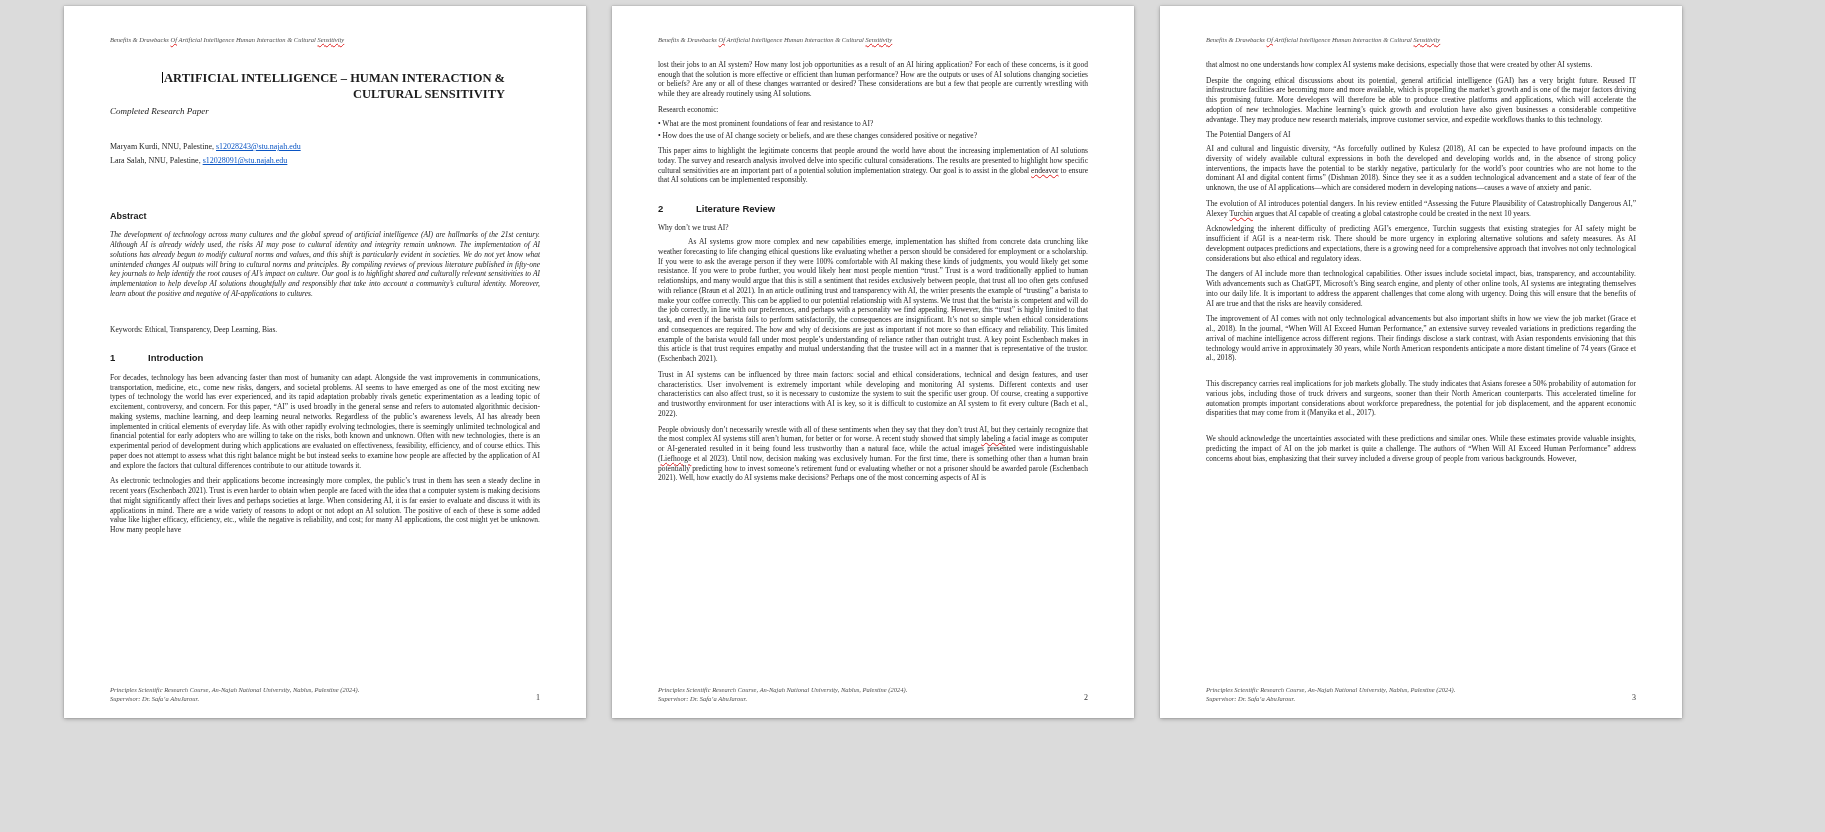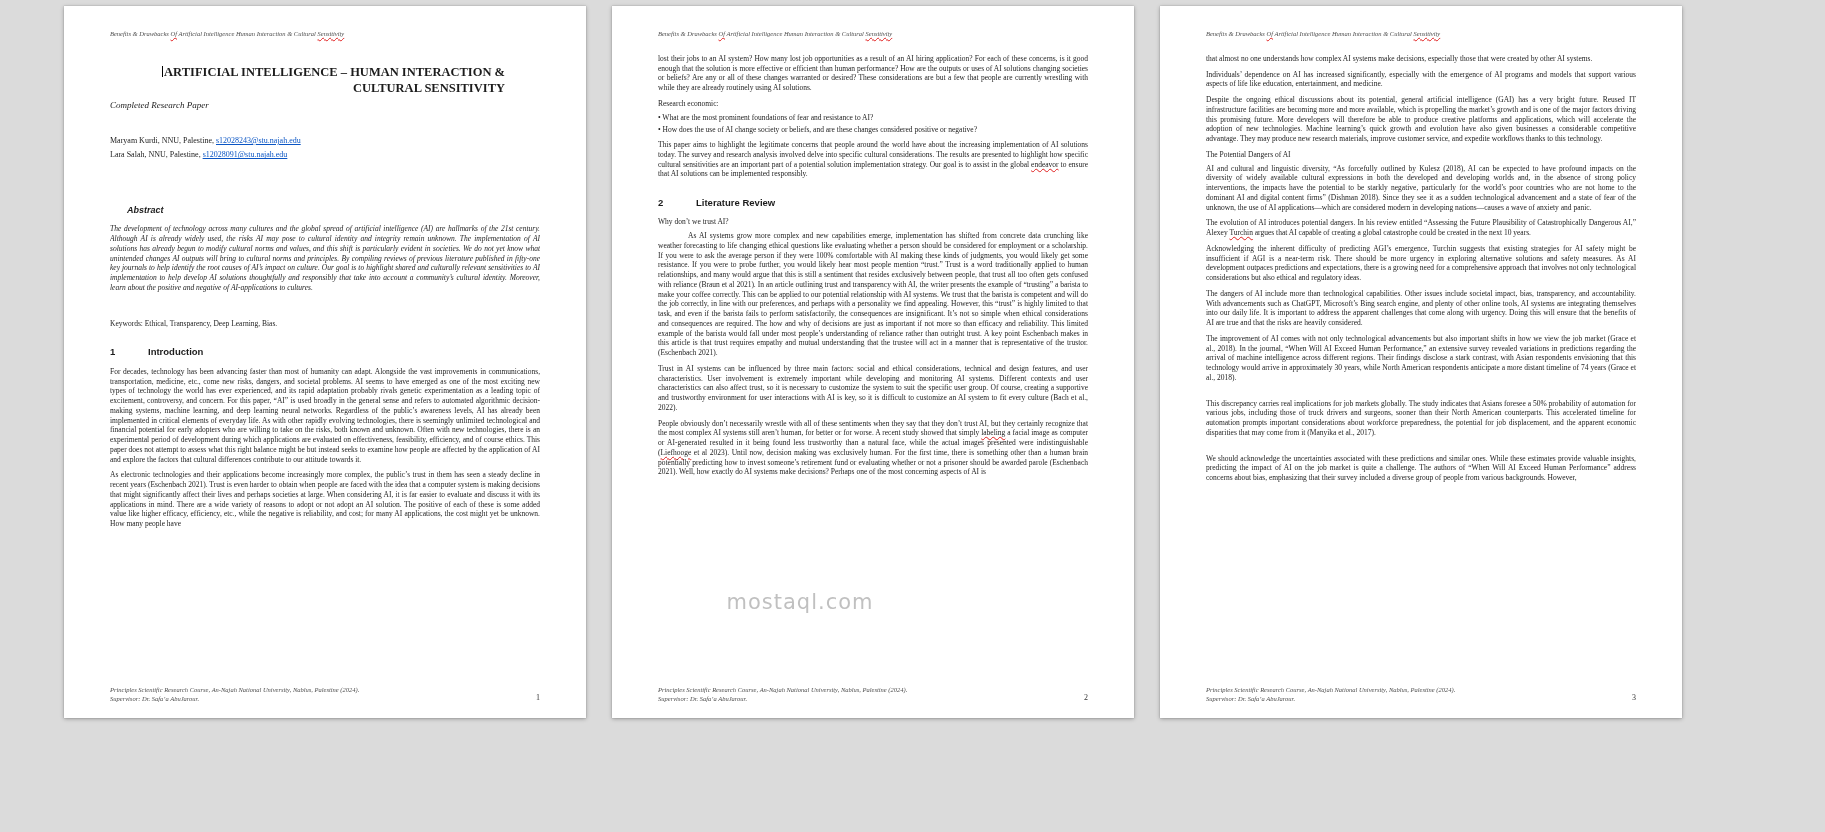--- a/index.html
+++ b/index.html
@@ -16,21 +16,21 @@
     display: flex;
     gap: 26px;
     padding: 6px 0 0 64px;
     align-items: flex-start;
   }
   .page {
     position: relative;
     width: 522px; height: 712px;
     background: #ffffff;
     box-shadow: 0 1px 4px rgba(0,0,0,0.30), 0 0 1px rgba(0,0,0,0.25);
-    padding: 24px 46px 16px 46px;
+    padding: 30px 46px 16px 46px;
     flex-shrink: 0;
     color: #1c1c1c;
     font-size: 7.5px;
     line-height: 1.3;
     text-align: justify;
     overflow: hidden;
   }
   .page-content { max-height: 622px; overflow: hidden; }
   .running-header {
     font-style: italic;
@@ -68,22 +68,21 @@
     font-size: 9px;
     margin-bottom: 24px;
   }
   .author-line { font-size: 8px; text-align: left; margin-bottom: 4px; }
   .email { color: #0a55c4; text-decoration: underline; cursor: pointer; }
   .h-abstract {
     font-family: "Liberation Sans", sans-serif;
     font-weight: bold;
     font-size: 9px;
     text-align: left;
-    margin: 44px 0 8px 17px;
-    font-style: italic;
+    margin: 44px 0 8px 0;
   }
   .section-h {
     display: flex;
     font-family: "Liberation Sans", sans-serif;
     font-weight: bold;
     font-size: 9.5px;
     text-align: left;
     margin: 18px 0 8px 0;
   }
   .sec-num { width: 38px; flex-shrink: 0; }
@@ -173,37 +172,35 @@
         <div>Supervisor: Dr. Safa’a AbuJarour.</div>
       </div>
       <div class="page-num">2</div>
     </div>
   </div>
 
   <div class="page">
     <div class="running-header"><span>Benefits &amp; Drawbacks </span><span class="spell">Of</span><span> Artificial Intelligence Human Interaction &amp; Cultural </span><span class="spell">Sensitivity</span></div>
     <div class="page-content">
       <p class="para">that almost no one understands how complex AI systems make decisions, especially those that were created by other AI systems.</p>
-      <p class="para">Individuals’ dependence on AI has increased significantly, especially with the emergence of AI programs and models that support various aspects of life like education, entertainment, and medicine.</p>
       <p class="para">Despite the ongoing ethical discussions about its potential, general artificial intelligence (GAI) has a very bright future. Reused IT infrastructure facilities are becoming more and more available, which is propelling the market’s growth and is one of the major factors driving this promising future. More developers will therefore be able to produce creative platforms and applications, which will accelerate the adoption of new technologies. Machine learning’s quick growth and evolution have also given businesses a considerable competitive advantage. They may produce new research materials, improve customer service, and expedite workflows thanks to this technology.</p>
       <p class="para plain-line">The Potential Dangers of AI</p>
       <p class="para">AI and cultural and linguistic diversity, “As forcefully outlined by Kulesz (2018), AI can be expected to have profound impacts on the diversity of widely available cultural expressions in both the developed and developing worlds and, in the absence of strong policy interventions, the impacts have the potential to be starkly negative, particularly for the world’s poor countries who are not home to the dominant AI and digital content firms” (Dishman 2018). Since they see it as a sudden technological advancement and a state of fear of the unknown, the use of AI applications—which are considered modern in developing nations—causes a wave of anxiety and panic.</p>
       <p class="para"><span>The evolution of AI introduces potential dangers. In his review entitled “Assessing the Future Plausibility of Catastrophically Dangerous AI,” Alexey </span><span class="spell">Turchin</span><span> argues that AI capable of creating a global catastrophe could be created in the next 10 years.</span></p>
       <p class="para">Acknowledging the inherent difficulty of predicting AGI’s emergence, Turchin suggests that existing strategies for AI safety might be insufficient if AGI is a near-term risk. There should be more urgency in exploring alternative solutions and safety measures. As AI development outpaces predictions and expectations, there is a growing need for a comprehensive approach that involves not only technological considerations but also ethical and regulatory ideas.</p>
       <p class="para">The dangers of AI include more than technological capabilities. Other issues include societal impact, bias, transparency, and accountability. With advancements such as ChatGPT, Microsoft’s Bing search engine, and plenty of other online tools, AI systems are integrating themselves into our daily life. It is important to address the apparent challenges that come along with urgency. Doing this will ensure that the benefits of AI are true and that the risks are heavily considered.</p>
       <p class="para">The improvement of AI comes with not only technological advancements but also important shifts in how we view the job market (Grace et al., 2018). In the journal, “When Will AI Exceed Human Performance,” an extensive survey revealed variations in predictions regarding the arrival of machine intelligence across different regions. Their findings disclose a stark contrast, with Asian respondents envisioning that this technology would arrive in approximately 30 years, while North American respondents anticipate a more distant timeline of 74 years (Grace et al., 2018).</p>
       <p class="para gap-before">This discrepancy carries real implications for job markets globally. The study indicates that Asians foresee a 50% probability of automation for various jobs, including those of truck drivers and surgeons, sooner than their North American counterparts. This accelerated timeline for automation prompts important considerations about workforce preparedness, the potential for job displacement, and the apparent economic disparities that may come from it (Manyika et al., 2017).</p>
       <p class="para gap-before">We should acknowledge the uncertainties associated with these predictions and similar ones. While these estimates provide valuable insights, predicting the impact of AI on the job market is quite a challenge. The authors of “When Will AI Exceed Human Performance” address concerns about bias, emphasizing that their survey included a diverse group of people from various backgrounds. However,</p>
     </div>
     <div class="page-footer">
       <div>
         <div>Principles Scientific Research Course, An-Najah National University, Nablus, Palestine (2024).</div>
         <div>Supervisor: Dr. Safa’a AbuJarour.</div>
       </div>
       <div class="page-num">3</div>
     </div>
   </div>
 
   <div class="watermark">
-    <div class="wm-site">mostaql.com</div>
   </div>
 
 </div>
 
 </body></html>

